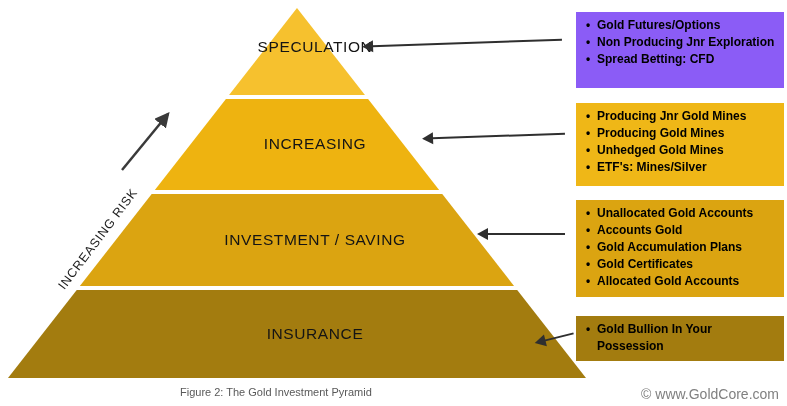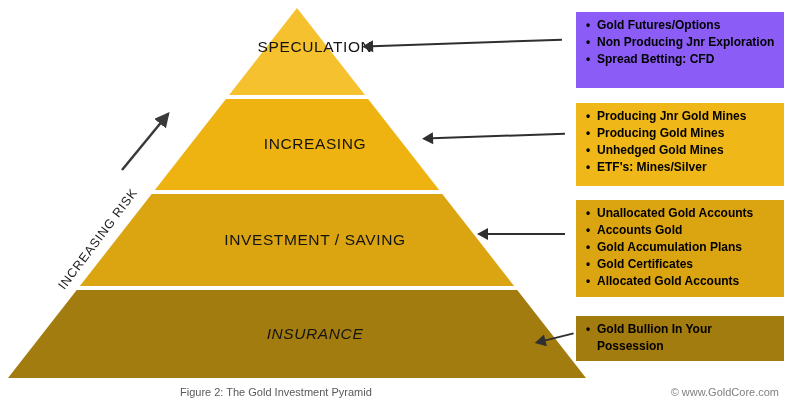--- a/index.html
+++ b/index.html
@@ -23,21 +23,21 @@
   .band4 { top:282px; height:88px; }
 
   .pyramid-labels { position:absolute; left:26px; top:8px; width:578px; height:370px; pointer-events:none; }
   .layer-label {
     position:absolute; left:0; width:100%; text-align:center;
     font-size:15.5px; letter-spacing:0.6px; color:#141414;
   }
   .ll1 { top:30px; }
   .ll2 { top:127px; }
   .ll3 { top:223px; }
-  .ll4 { top:317px;font-style:italic; }
+  .ll4 { top:317px; }
 
   
   .risk-label {
     position:absolute; left:18px; top:232px; width:160px;
     transform:rotate(-53deg); transform-origin:center;
     font-size:12.5px; letter-spacing:0.8px; color:#1a1a1a; text-align:center;
   }
   .risk-arrow { position:absolute; left:112px; top:100px; }
 
   
@@ -68,21 +68,21 @@
   }
   .callout li::before { content:"•"; position:absolute; left:2px; }
 
   
   .caption {
     position:absolute; left:180px; top:386px; width:400px; text-align:left;
     font-size:11px; color:#595959;
   }
   .credit {
     position:absolute; right:8px; top:386px;
-    font-size:11px; color:#808080;
+    font-size:14px; color:#808080;
   }
 </style>
 </head>
 <body>
 
 <div class="canvas">
 
   <div class="pyramid-clip">
     <div class="band band1" style="background: rgb(246, 193, 46);"></div>
     <div class="band band2" style="background: rgb(238, 179, 16);"></div>

